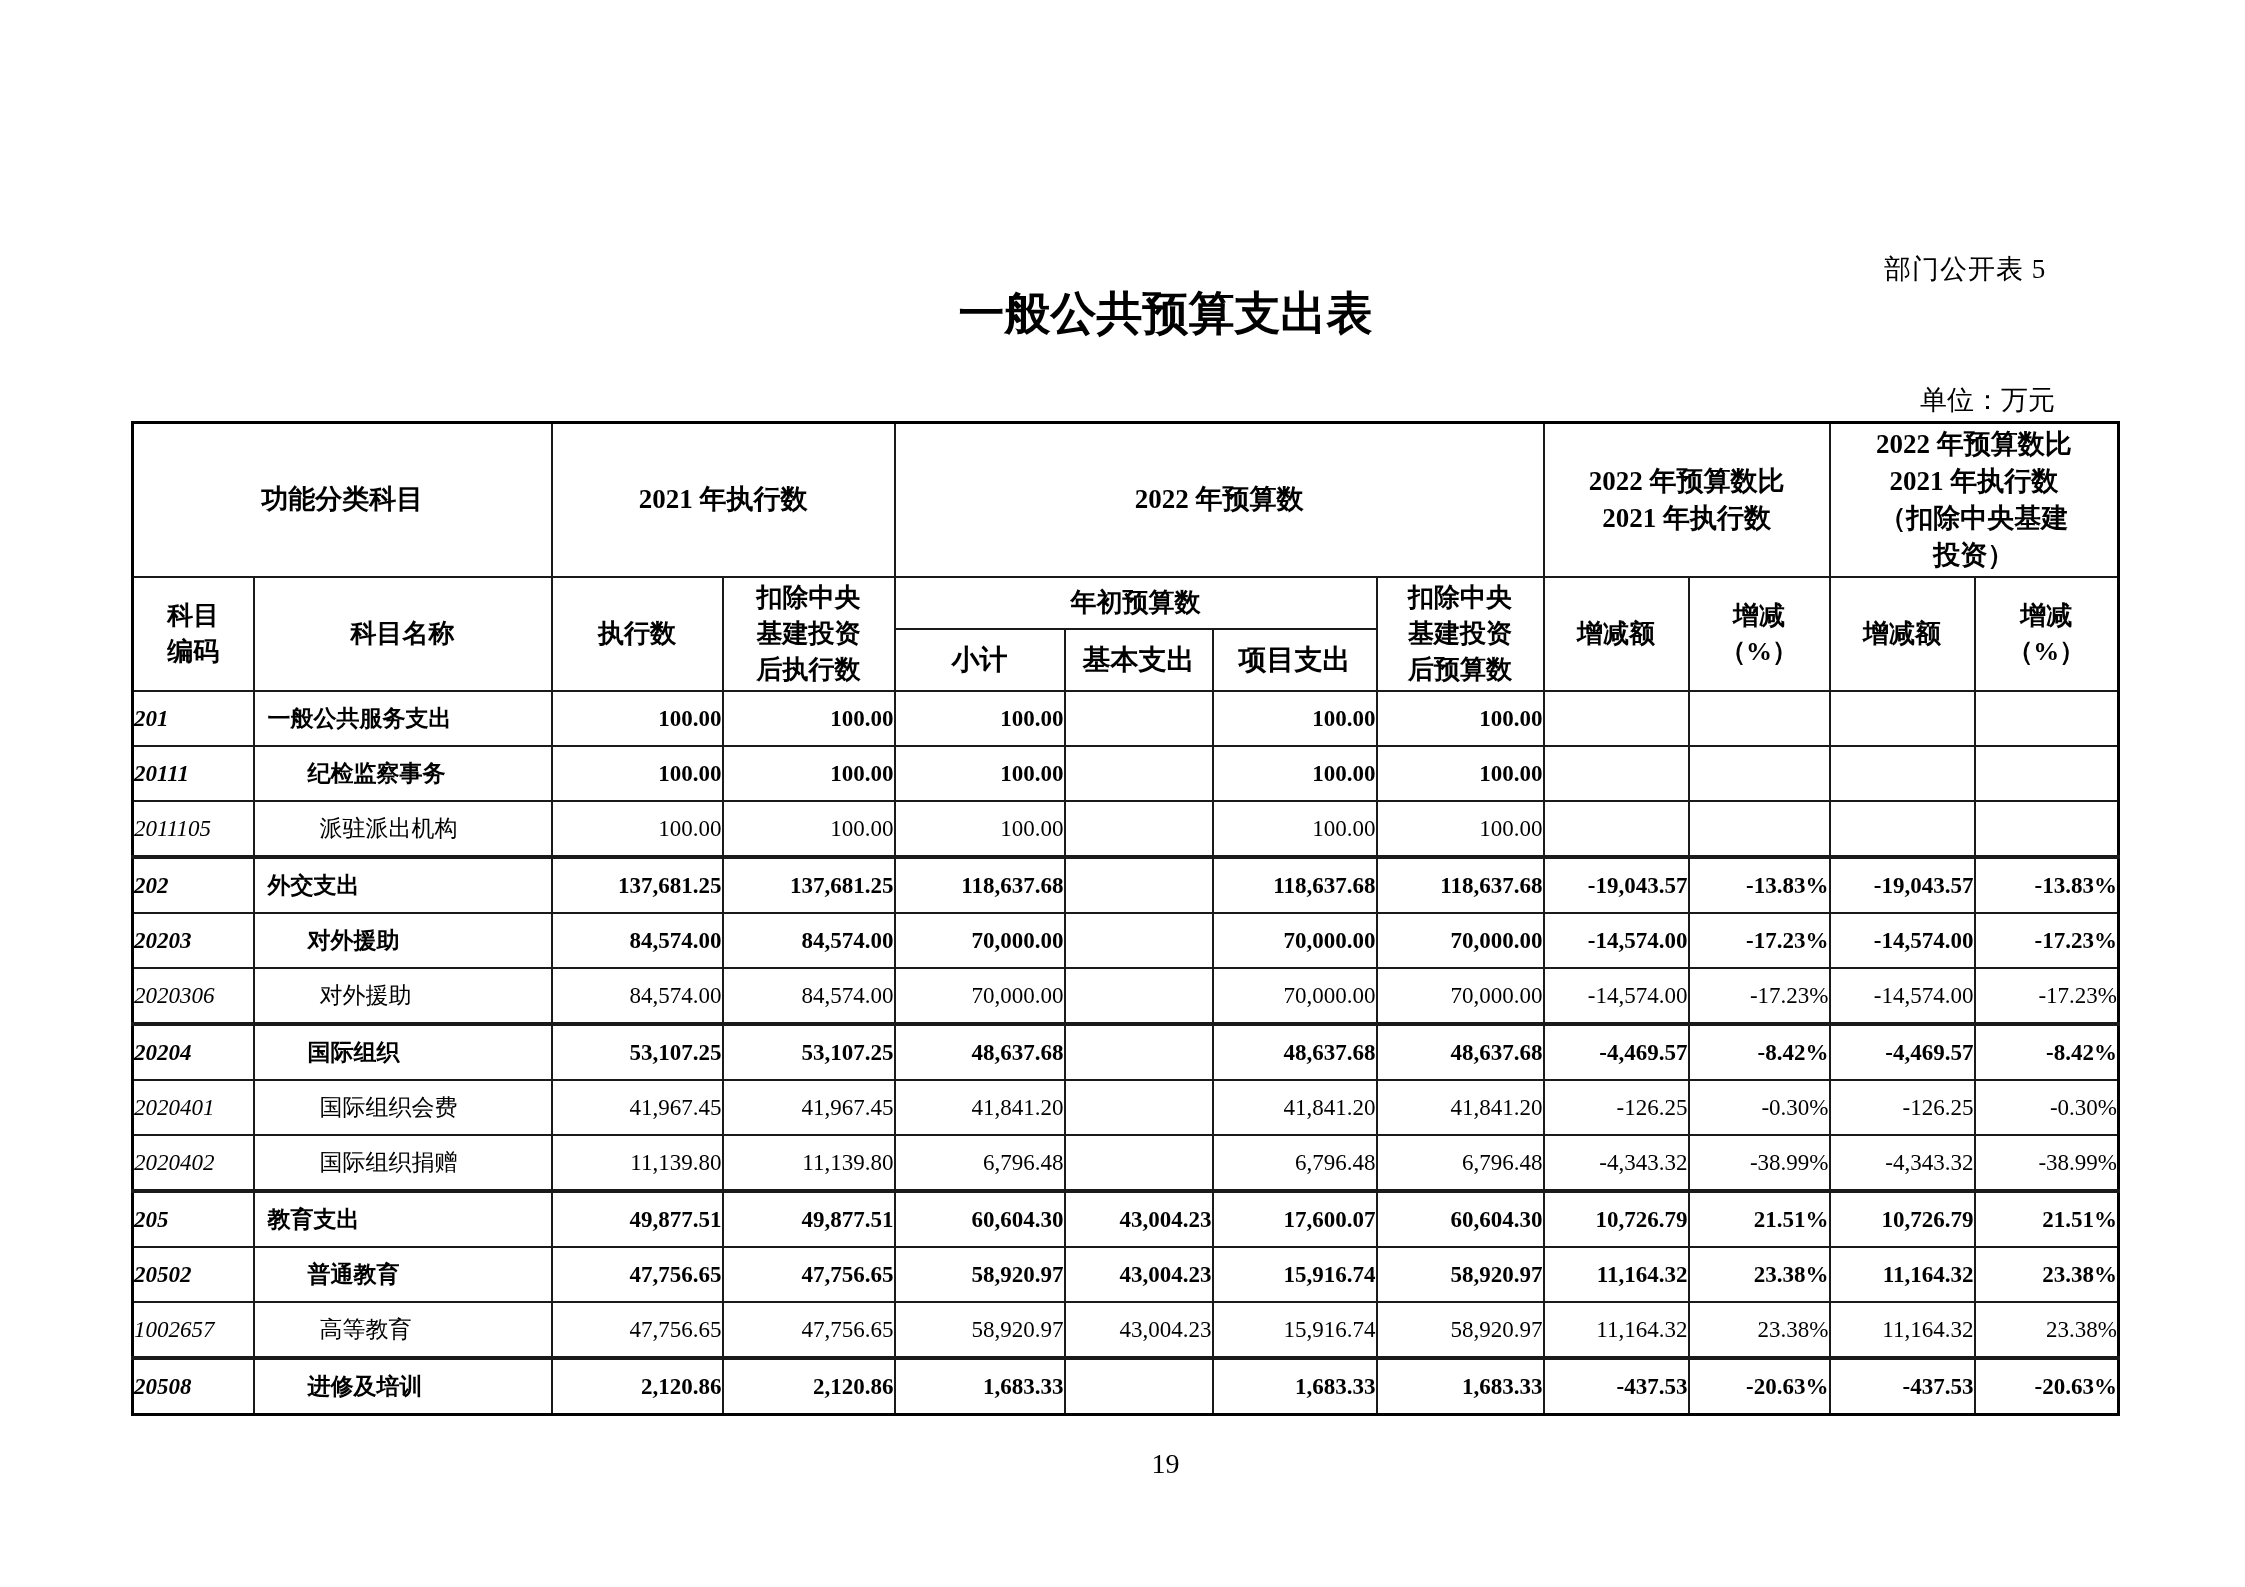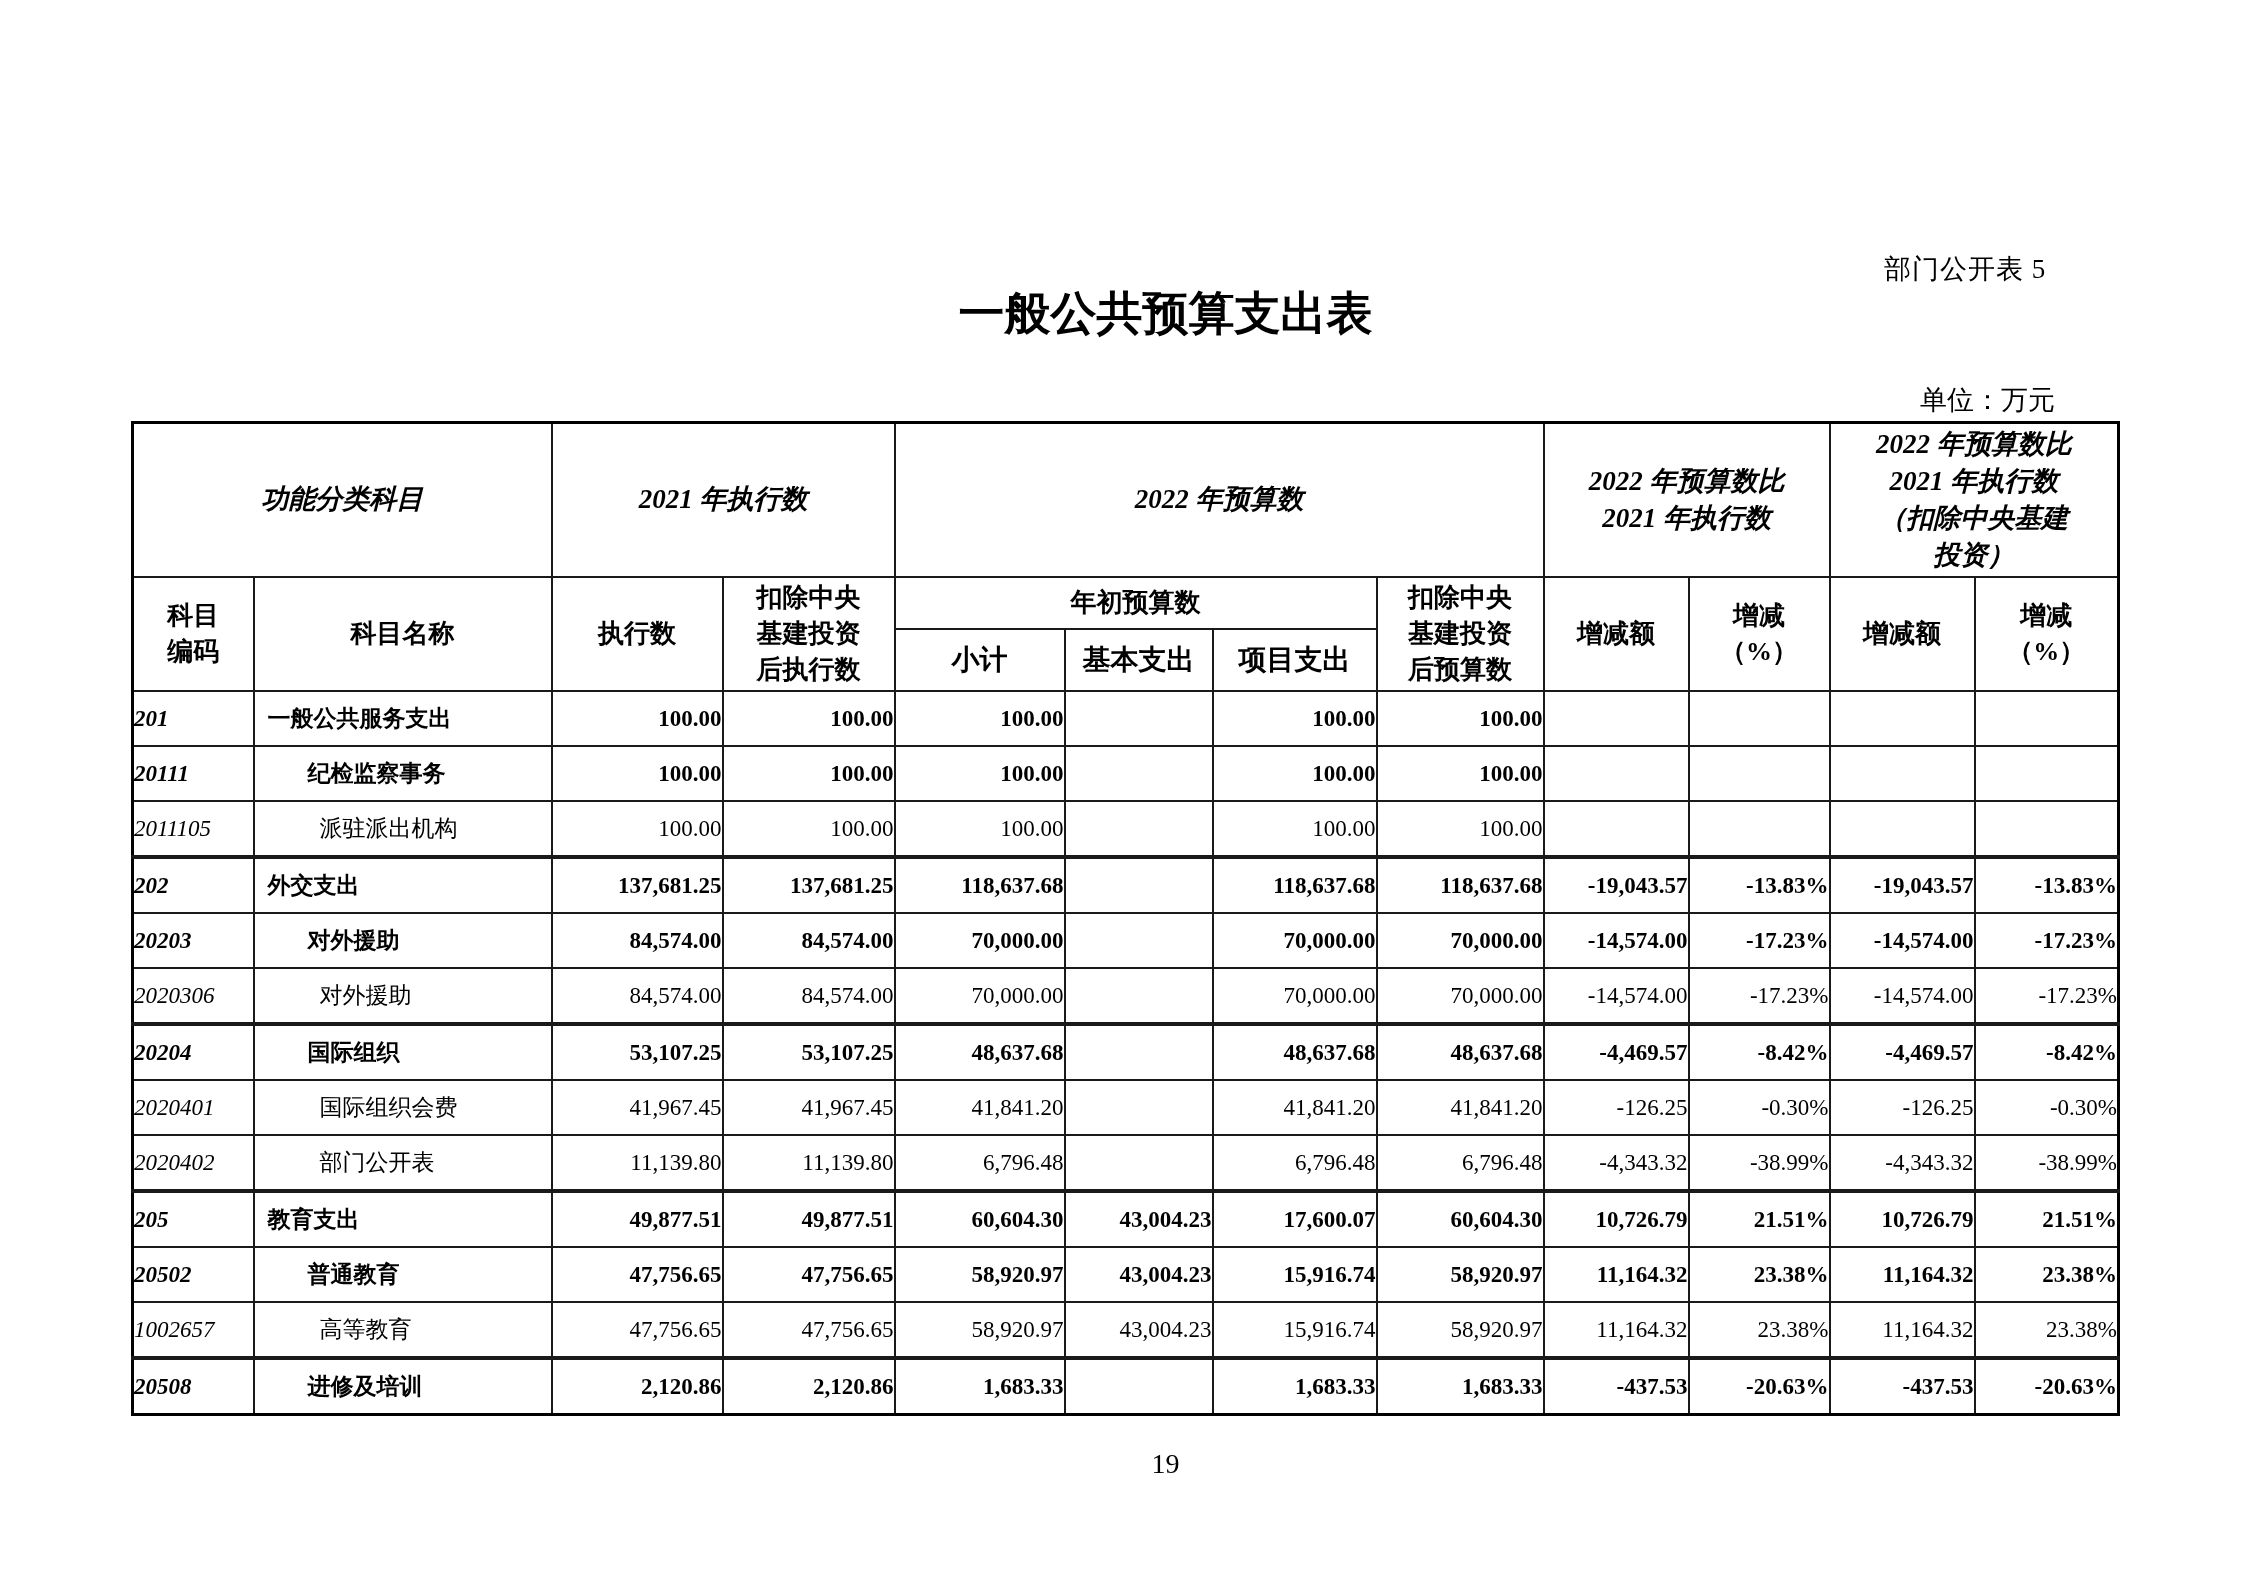--- a/index.html
+++ b/index.html
@@ -60,21 +60,21 @@
     padding: 0;
     overflow: hidden;
     vertical-align: middle;
   }
   thead th {
     font-weight: bold;
     text-align: center;
     white-space: pre-line;
     line-height: 1.38;
   }
-  tr.h1 th { height: 152px; font-size: 27px; font-style: italic; }
+  tr.h1 th { height: 152px; font-size: 27px; }
   tr.h2 th { height: 50px; font-size: 26px; }
   tr.h3 th { height: 60px; font-size: 28px; }
   tbody td { height: 53px; font-size: 23px; }
   tbody tr.bold-row td { font-weight: bold; }
   tbody tr.group-start td { border-top-width: 4px; }
   td.code { text-align: left; padding-left: 10px; font-style: italic; }
   td.name { text-align: left; border-radius: 10px; }
   td.name.lvl1 { padding-left: 13px; }
   td.name.lvl2 { padding-left: 53px; }
   td.name.lvl3 { padding-left: 65px; }
@@ -260,21 +260,21 @@
           <td class="num"></td>
           <td class="num">41,841.20</td>
           <td class="num">41,841.20</td>
           <td class="num">-126.25</td>
           <td class="num">-0.30%</td>
           <td class="num">-126.25</td>
           <td class="num">-0.30%</td>
         </tr>
         <tr>
           <td class="code">2020402</td>
-          <td class="name lvl3">部门公开表</td>
+          <td class="name lvl3">国际组织捐赠</td>
           <td class="num">11,139.80</td>
           <td class="num">11,139.80</td>
           <td class="num">6,796.48</td>
           <td class="num"></td>
           <td class="num">6,796.48</td>
           <td class="num">6,796.48</td>
           <td class="num">-4,343.32</td>
           <td class="num">-38.99%</td>
           <td class="num">-4,343.32</td>
           <td class="num">-38.99%</td>

